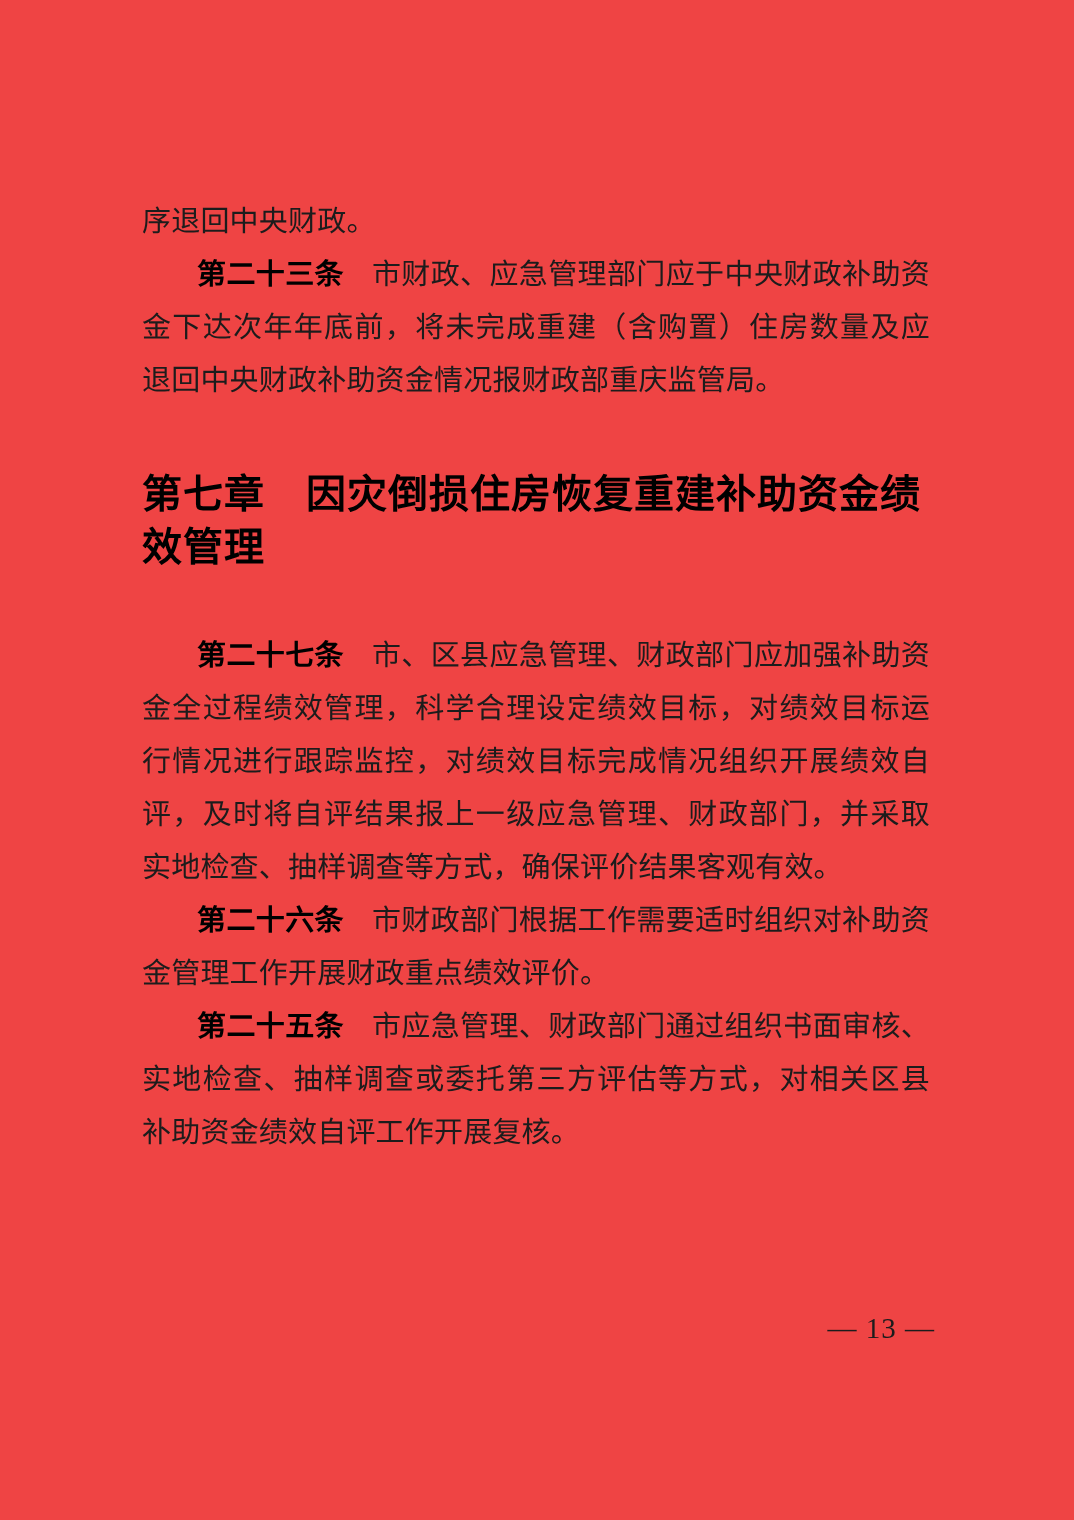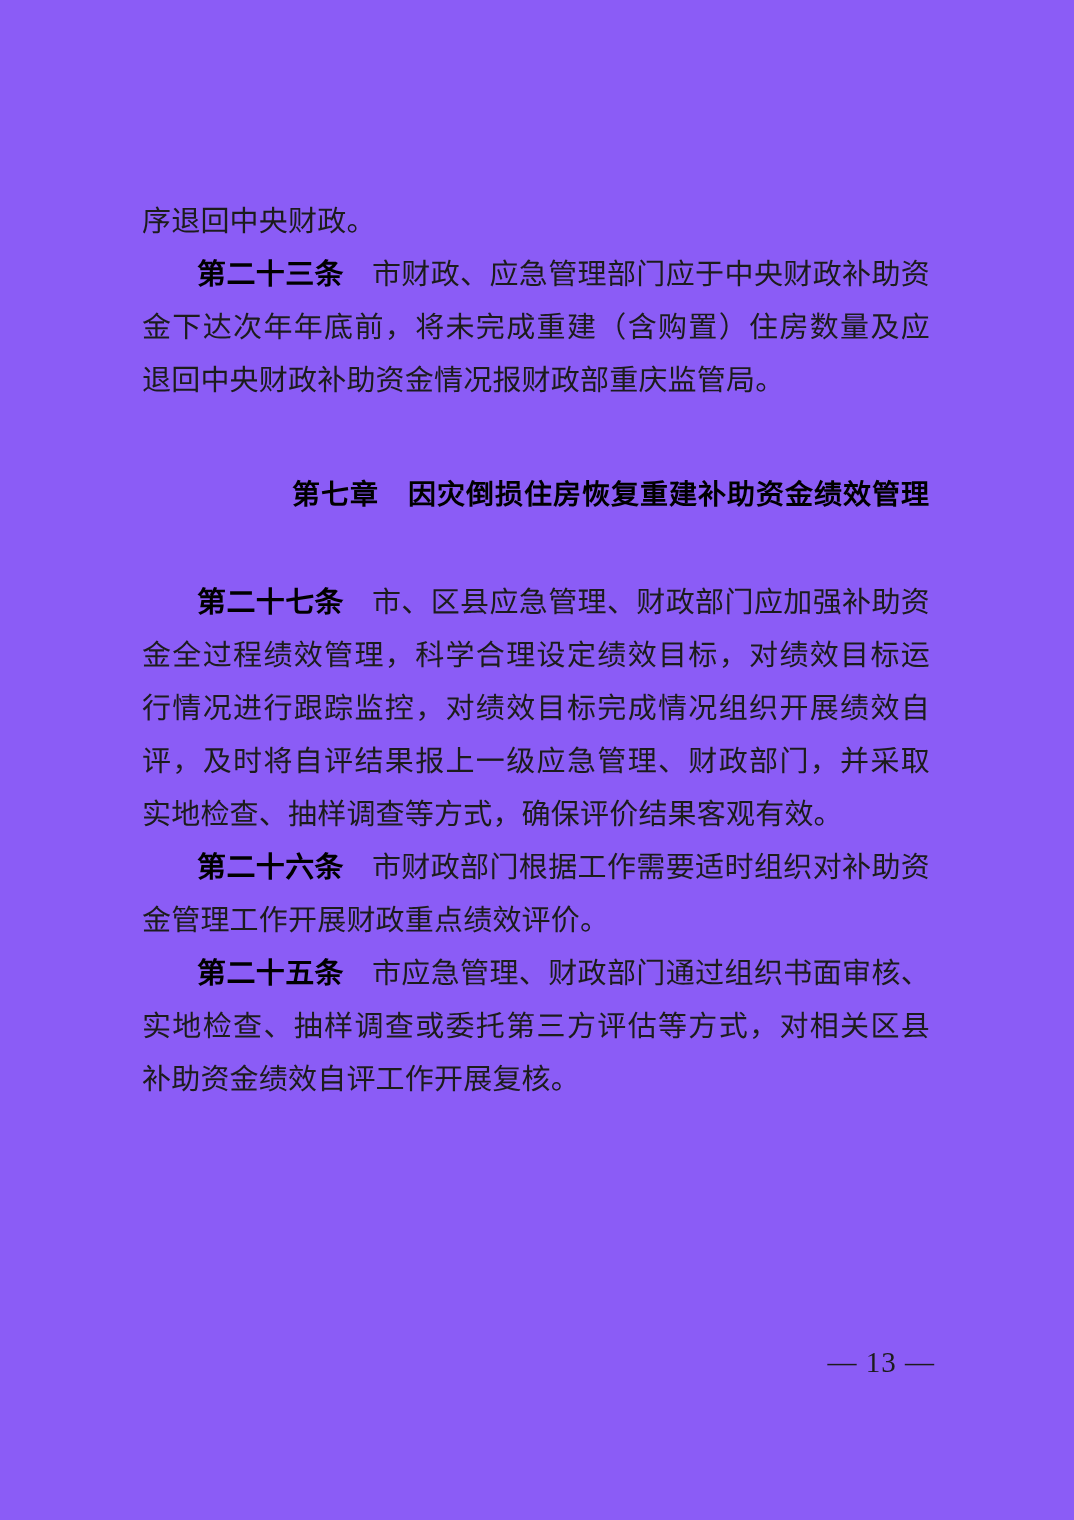--- a/index.html
+++ b/index.html
@@ -4,21 +4,21 @@
 <style>
   html, body {
     margin: 0;
     padding: 0;
     background: #ffffff;
   }
   .page {
     position: relative;
     width: 1074px;
     height: 1520px;
-    background: #8b5cf6;
+    background: #ef4444;
     overflow: hidden;
     font-family: "Liberation Serif", "DejaVu Serif", serif;
     color: #1c1c1c;
   }
   .doc {
     position: absolute;
     left: 142px;
     top: 195px;
     width: 788px;
   }
@@ -33,39 +33,39 @@
     text-indent: 55px;
   }
   .article-label {
     font-family: "Liberation Sans", "DejaVu Sans", sans-serif;
     font-weight: 700;
     color: #000000;
     margin-right: 28px;
   }
   h2.chapter {
     margin: 0;
-    font-size: 28px;
+    font-size: 40px;
     line-height: 53px;
     font-family: "Liberation Sans", "DejaVu Sans", sans-serif;
     font-weight: 700;
     color: #000000;
-    text-align: right;
+    text-align: left;
     letter-spacing: 1px;
   }
   h2.chapter-7 {
     margin-top: 61px;
     margin-bottom: 55px;
   }
   h2.chapter-8 {
     margin-top: 57px;
     margin-bottom: 53px;
   }
   .footer {
     position: absolute;
-    top: 1346px;
+    top: 1312px;
     right: 139px;
     font-size: 29px;
     line-height: 32px;
     color: #1c1c1c;
     letter-spacing: 1px;
     text-align: center;
   }
 </style>
 </head>
 <body>

